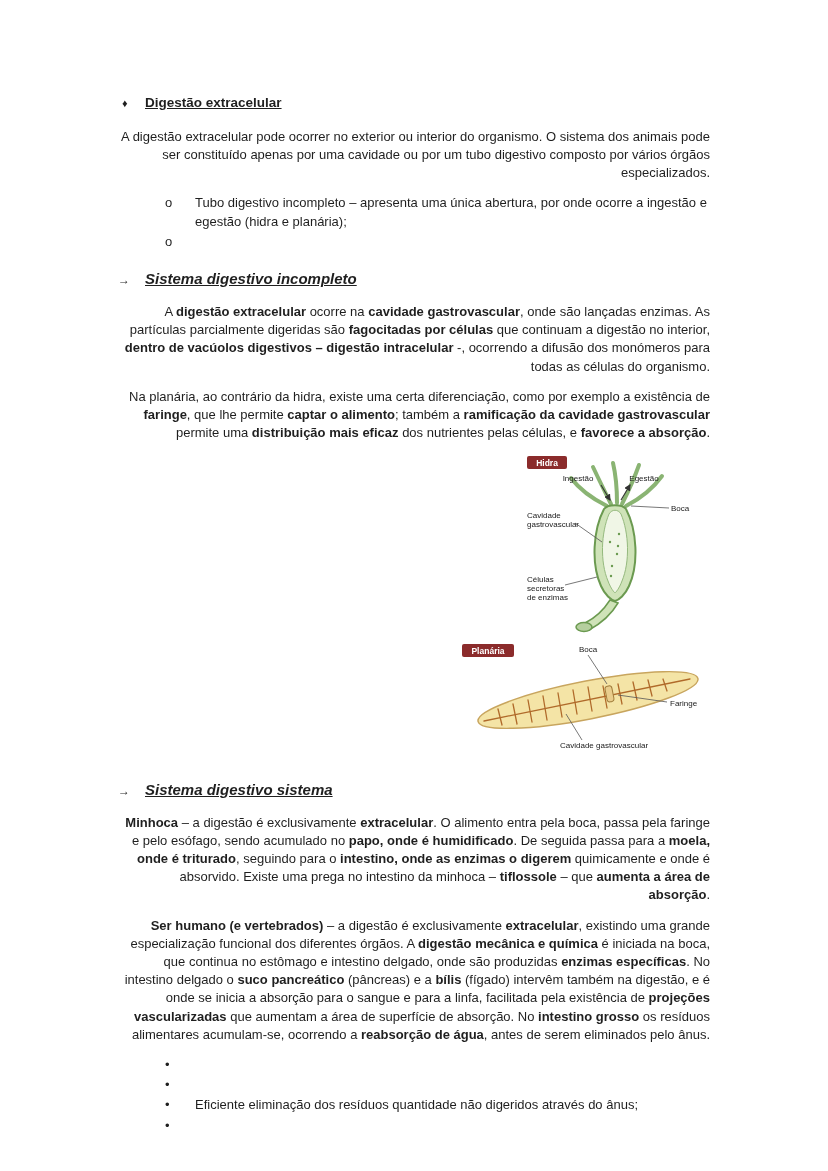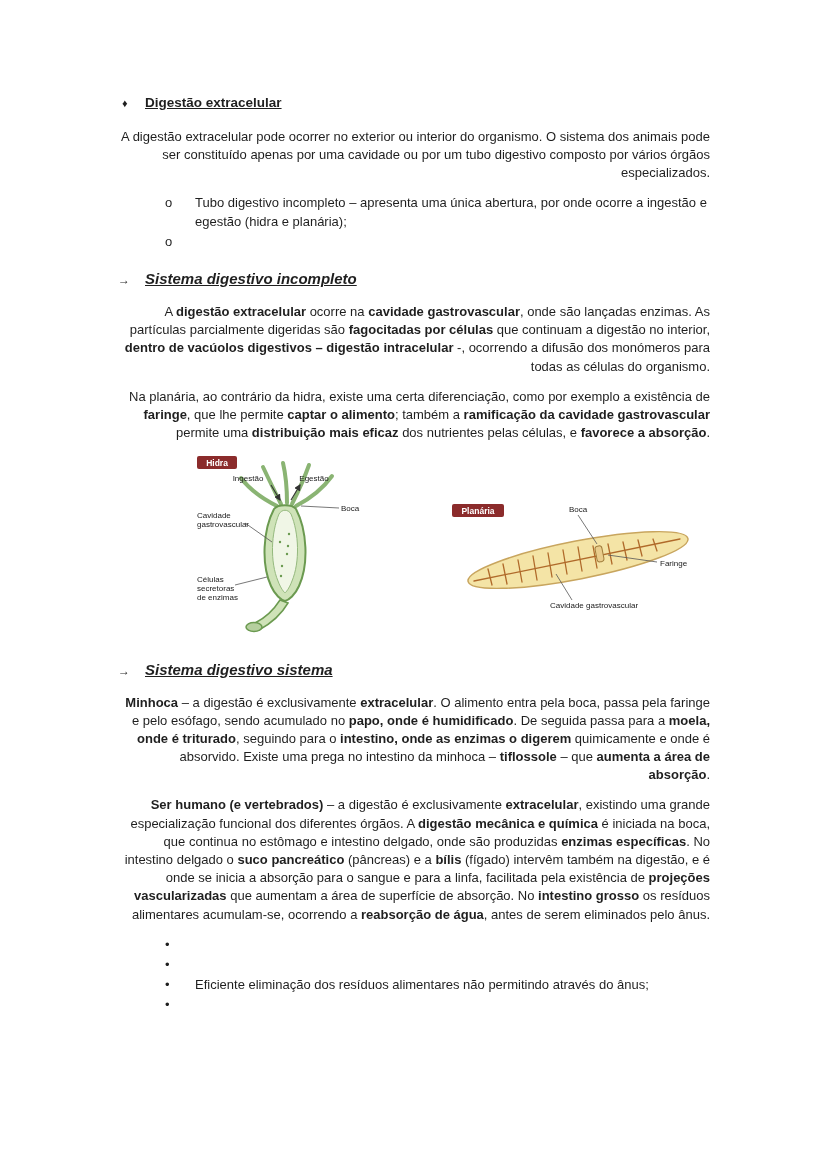--- a/index.html
+++ b/index.html
@@ -14,23 +14,23 @@
   .h1-marker { flex: none; width: 27px; font-size: 11px; padding-left: 4px; }
   .h1-text { font-weight: bold; text-decoration: underline; font-size: 13.5px; }
   .h2 { display: flex; align-items: baseline; margin: 17px 0 14px 0; }
   .h2-marker { flex: none; width: 27px; font-size: 12px; }
   .h2-text { font-weight: bold; font-style: italic; text-decoration: underline; font-size: 15px; }
   .para { margin: 0 0 12px 0; text-align: right; }
   .blist { margin: 2px 0 12px 0; }
   .blist-item { display: flex; padding-left: 47px; margin: 0 0 2px 0; }
   .blist-marker { flex: none; width: 30px; }
   .blist-text { flex: 1; }
-  .figures { display: flex; align-items: center; margin: 6px 0 16px 0; }
+  .figures { display: flex; align-items: flex-end; margin: 6px 0 16px 0; flex-direction: column; }
   .figure-hidra { flex: none; margin-left: 77px; }
-  .figure-planaria { flex: none; margin-left: 70px; margin-top: 28px; }
+  .figure-planaria { flex: none; margin-left: 70px; }
   svg text { font-family: "Liberation Sans", sans-serif; font-size: 8px; fill: #1a1a1a; }
   svg text.badge-text { font-size: 8.5px; font-weight: bold; fill: #ffffff; }
   .tent { stroke: #8ab473; stroke-width: 4; fill: none; stroke-linecap: round; }
   .ln { stroke: #555; stroke-width: 0.8; }
   .gut { stroke: #b06a2a; stroke-width: 1.3; fill: none; stroke-linecap: round; }
 </style>
 </head>
 <body>
 
 <div class="page">
@@ -156,20 +156,20 @@
 
   <div class="blist">
     <div class="blist-item">
       <span class="blist-marker">•</span>
     </div>
     <div class="blist-item">
       <span class="blist-marker">•</span>
     </div>
     <div class="blist-item">
       <span class="blist-marker">•</span>
-      <span class="blist-text">Eficiente eliminação dos resíduos alimentares não permitindo através do ânus;</span>
+      <span class="blist-text">Eficiente eliminação dos resíduos quantidade não digeridos através do ânus;</span>
     </div>
     <div class="blist-item">
       <span class="blist-marker">•</span>
     </div>
   </div>
 
 </div>
 
 </body></html>

